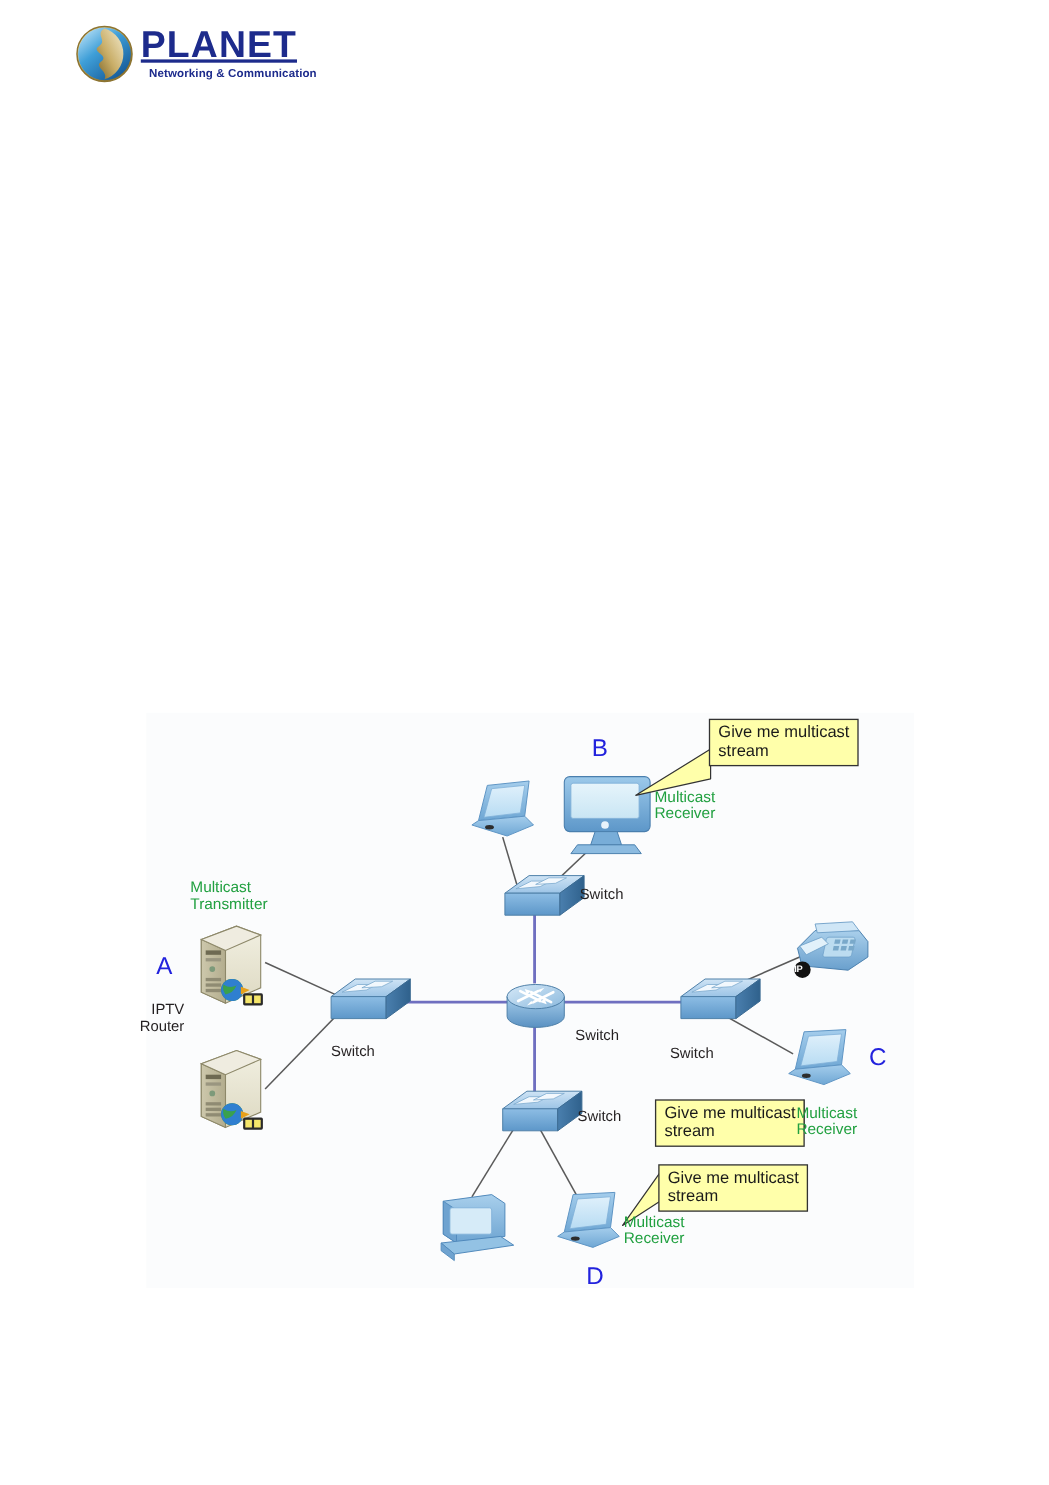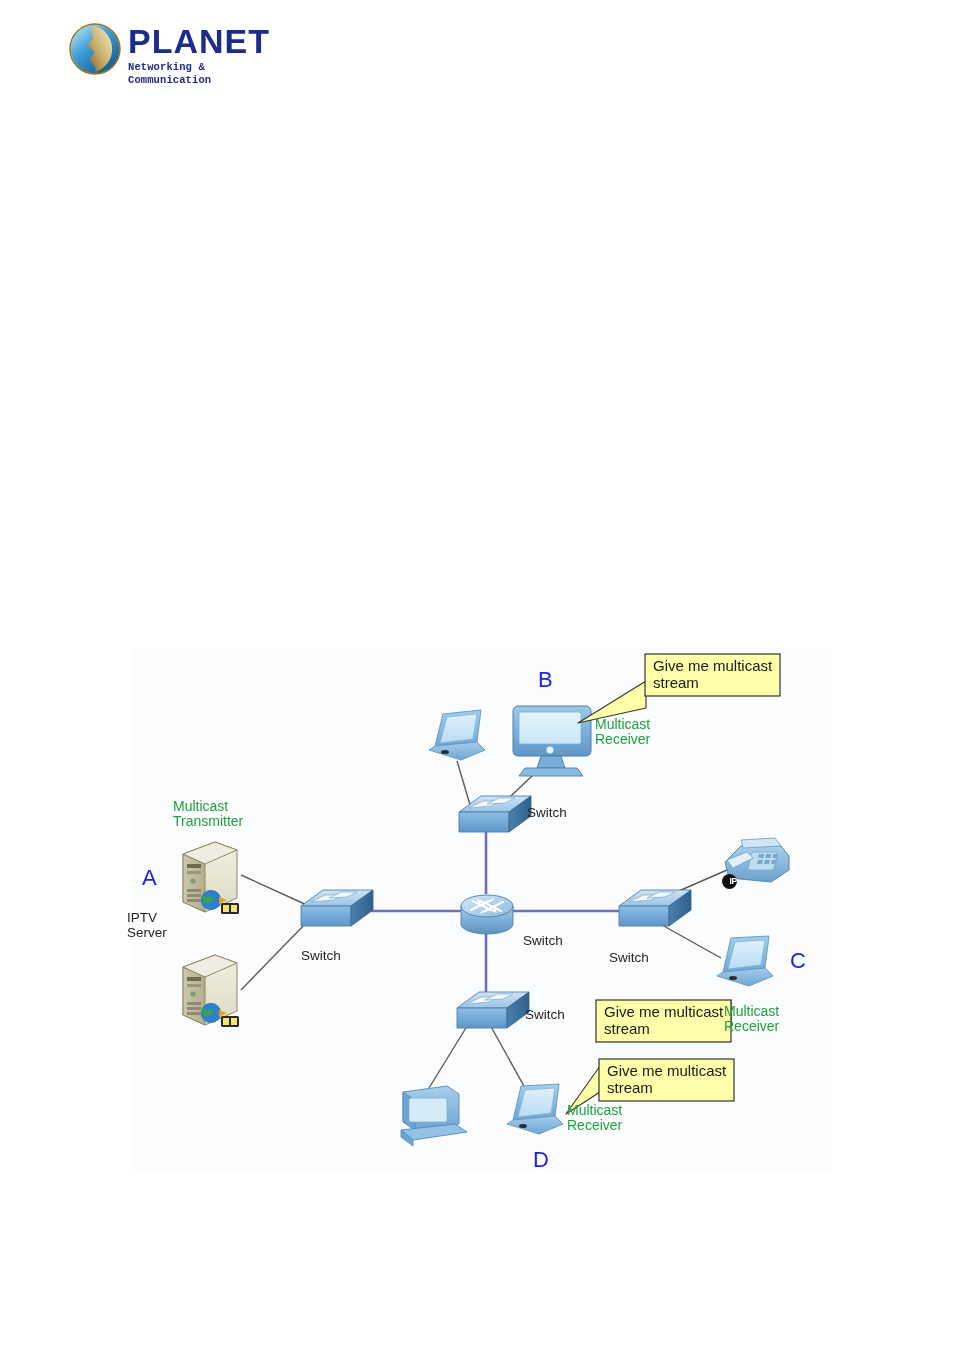--- a/index.html
+++ b/index.html
@@ -39,30 +39,32 @@
   }
   .brand-wordmark {
     display: block;
     font-family: "Liberation Sans", sans-serif;
     font-weight: bold;
     font-size: 34px;
     letter-spacing: 1px;
     color: #1d2b8c;
     line-height: 34px;
     margin: 0;
+    text-decoration: underline;
   }
   .brand-tagline {
     display: block;
-    font-family: Liberation Mono, monospace;
+    font-family: Liberation Sans, sans-serif;
     font-weight: bold;
     font-size: 10.5px;
     color: #1d2b8c;
     line-height: 13px;
     letter-spacing: 0.1px;
     margin-top: 3px;
+    text-align: right;
   }
 
   
   #diagram {
     position: absolute;
     left: 133px;
     top: 648px;
     width: 698px;
     height: 523px;
     background: #fbfcfd;
@@ -78,20 +80,21 @@
   
   .dlabel {
     position: absolute;
     font-family: "Liberation Sans", sans-serif;
     white-space: pre;
     line-height: 15px;
   }
   .lbl-device {
     font-size: 13.5px;
     color: #231f20;
+    text-align: right;
   }
   .lbl-green {
     font-size: 14px;
     color: #21a040;
     font-weight: normal;
   }
   .lbl-letter {
     font-size: 22px;
     color: #2222dd;
     font-family: "Liberation Sans", sans-serif;
@@ -106,21 +109,21 @@
   .ip-badge {
     position: absolute;
     width: 15px;
     height: 15px;
     border-radius: 50%;
     background: #111111;
     color: #ffffff;
     font-size: 8.5px;
     font-weight: bold;
     font-family: "Liberation Sans", sans-serif;
-    text-align: right;
+    text-align: left;
     line-height: 15px;
     letter-spacing: -0.3px;
   }
 </style>
 </head>
 <body>
 
 <div id="brand-header">
   <div id="brand-logo-mark">
     <svg width="54" height="54" viewBox="0 0 54 54" xmlns="http://www.w3.org/2000/svg">
@@ -380,21 +383,21 @@
 
     <g>
       <polygon points="467,418 433,466 467,444" fill="#ffffaa" stroke="#333333" stroke-width="1.1" stroke-linejoin="round"></polygon>
       <rect x="466" y="411" width="135" height="42" fill="#ffffaa" stroke="#333333" stroke-width="1.2"></rect>
     </g>
   </svg>
 
   <div class="dlabel lbl-green" style="left:40px; top:151px;">Multicast
 Transmitter</div>
   <div class="dlabel lbl-device" style="left:-6px; top:262px;">IPTV
-Server</div>
+Router</div>
   <div class="dlabel lbl-letter" style="left:9px; top:222px;">A</div>
 
   <div class="dlabel lbl-device" style="left:168px; top:300px;">Switch</div>
   <div class="dlabel lbl-device" style="left:390px; top:285px;">Switch</div>
   <div class="dlabel lbl-device" style="left:394px; top:157px;">Switch</div>
   <div class="dlabel lbl-device" style="left:476px; top:302px;">Switch</div>
   <div class="dlabel lbl-device" style="left:392px; top:359px;">Switch</div>
 
   <div class="dlabel lbl-letter" style="left:405px; top:24px;">B</div>
   <div class="dlabel lbl-green" style="left:462px; top:69px;">Multicast

